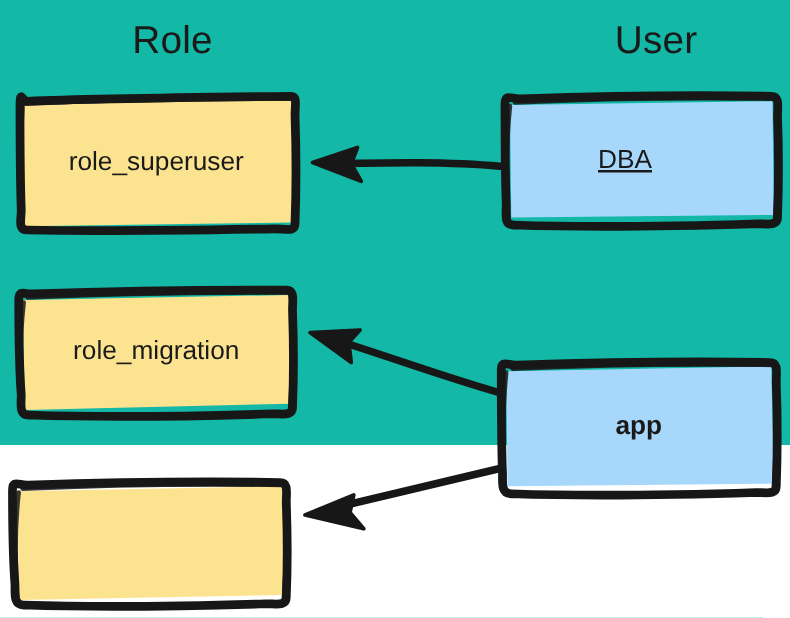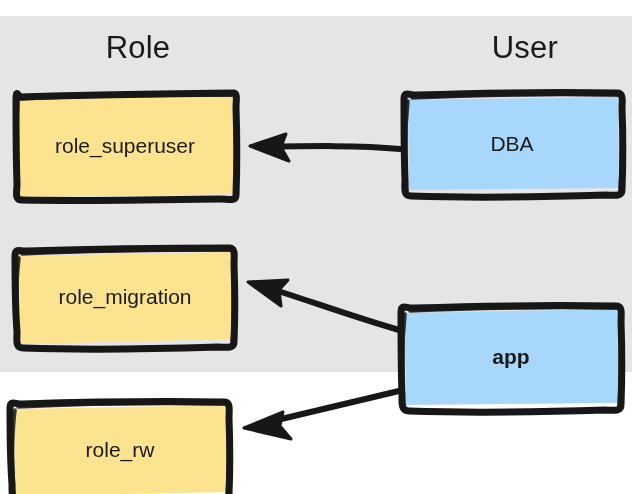--- a/index.html
+++ b/index.html
@@ -10,22 +10,21 @@
   body {
     width: 632px;
     height: 494px;
     font-family: "Liberation Sans", sans-serif;
     overflow: hidden;
   }
   #diagram-root {
     position: relative;
     width: 632px;
     height: 356px;
-    background: #e5e5e5;
-    margin-top: 16px;
+    background: #14b8a6;
   }
   #sketch-layer {
     position: absolute;
     left: 0;
     top: 0;
     width: 632px;
     height: 494px;
   }
   .col-header {
     position: absolute;
@@ -42,21 +41,21 @@
     position: absolute;
     font-size: 21px;
     color: #1a1a1a;
     white-space: nowrap;
     text-align: center;
     font-family: "Liberation Sans", sans-serif;
   }
   #label-role-superuser { left: 14px; top: 118px; width: 222px; }
   #label-role-migration { left: 14px; top: 269px; width: 222px; }
   #label-role-rw        { left: 10px; top: 422px; width: 220px; }
-  #label-dba            { left: 404px; top: 116px; width: 216px; }
+  #label-dba            { left: 392px; top: 116px; width: 216px; text-decoration: underline; }
   #label-app            { left: 402px; top: 329px; width: 218px; font-weight: bold; }
 </style>
 </head>
 <body>
 
 <div id="diagram-root">
 
   <svg id="sketch-layer" viewBox="0 0 632 494">
 
     <g>
@@ -124,17 +123,16 @@
       <path d="M244,412 L283,396 L280,410 L291,423 Z" fill="#171717" stroke="#171717" stroke-width="3" stroke-linejoin="round"></path>
     </g>
 
   </svg>
 
   <div class="col-header" id="header-role">Role</div>
   <div class="col-header" id="header-user">User</div>
 
   <div class="node-label" id="label-role-migration">role_migration</div>
   <div class="node-label" id="label-role-superuser">role_superuser</div>
-  <div class="node-label" id="label-role-rw">role_rw</div>
   <div class="node-label" id="label-dba">DBA</div>
   <div class="node-label" id="label-app">app</div>
 
 </div>
 
 </body></html>

